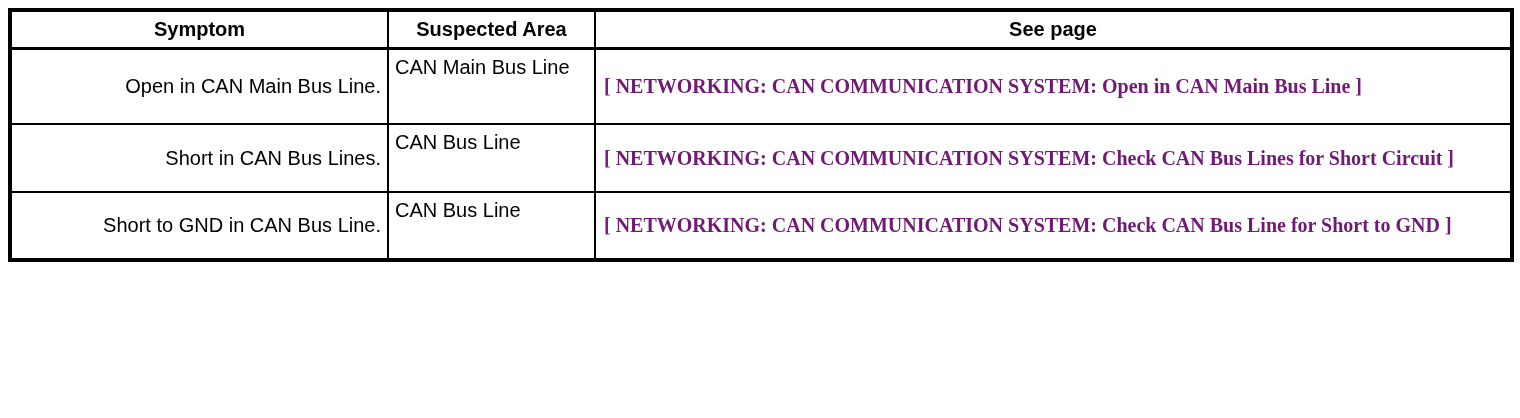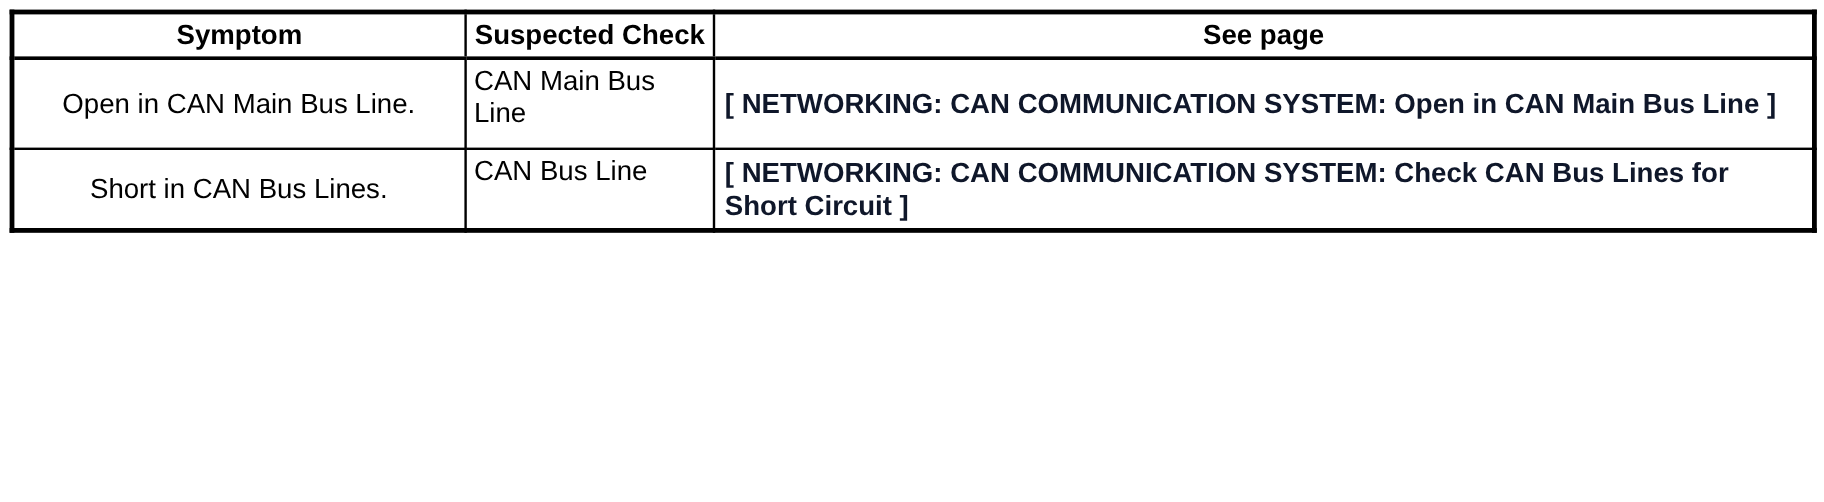--- a/index.html
+++ b/index.html
@@ -26,82 +26,88 @@
     border: 4px solid #000000;
   }
   table.trouble-table col.col-symptom   { width: 378px; }
   table.trouble-table col.col-area      { width: 207px; }
   table.trouble-table col.col-seepage   { width: 917px; }
 
   table.trouble-table th,
   table.trouble-table td {
     border: 2px solid #000000;
     box-sizing: border-box;
-    font-size: 23px;
+    font-size: 20px;
     line-height: 27px;
     overflow: hidden;
   }
   table.trouble-table thead th {
     height: 38px;
     font-weight: bold;
     text-align: center;
     vertical-align: middle;
     padding: 2px 4px;
     border-bottom-width: 3px;
   }
   table.trouble-table tbody tr { height: 68px; }
   table.trouble-table tbody tr:first-child { height: 76px; }
 
   td.cell-symptom {
-    text-align: center;
+    text-align: right;
     vertical-align: middle;
     padding: 2px 6px 2px 5px;
     font-weight: normal;
   }
   td.cell-area {
     text-align: left;
     vertical-align: top;
     padding: 4px 4px 4px 6px;
     font-weight: normal;
   }
   td.cell-seepage {
     text-align: left;
     vertical-align: middle;
     padding: 2px 8px 2px 8px;
     font-weight: bold;
   }
   .see-page-link {
-    color: #0f172a;
+    color: #701a75;
     text-decoration: none;
     cursor: pointer;
+    font-family: Liberation Serif, serif;
   }
 </style>
 </head>
 <body>
 
 <div class="page">
   <table class="trouble-table">
     <colgroup>
       <col class="col-symptom">
       <col class="col-area">
       <col class="col-seepage">
     </colgroup>
     <thead>
       <tr>
         <th>Symptom</th>
-        <th>Suspected Check</th>
+        <th>Suspected Area</th>
         <th>See page</th>
       </tr>
     </thead>
     <tbody>
       <tr>
         <td class="cell-symptom">Open in CAN Main Bus Line.</td>
         <td class="cell-area">CAN Main Bus Line</td>
         <td class="cell-seepage"><span class="see-page-link">[ NETWORKING: CAN COMMUNICATION SYSTEM: Open in CAN Main Bus Line ]</span></td>
       </tr>
       <tr>
         <td class="cell-symptom">Short in CAN Bus Lines.</td>
         <td class="cell-area">CAN Bus Line</td>
         <td class="cell-seepage"><span class="see-page-link">[ NETWORKING: CAN COMMUNICATION SYSTEM: Check CAN Bus Lines for Short Circuit ]</span></td>
       </tr>
+      <tr>
+        <td class="cell-symptom">Short to GND in CAN Bus Line.</td>
+        <td class="cell-area">CAN Bus Line</td>
+        <td class="cell-seepage"><span class="see-page-link">[ NETWORKING: CAN COMMUNICATION SYSTEM: Check CAN Bus Line for Short to GND ]</span></td>
+      </tr>
     </tbody>
   </table>
 </div>
 
 </body></html>

